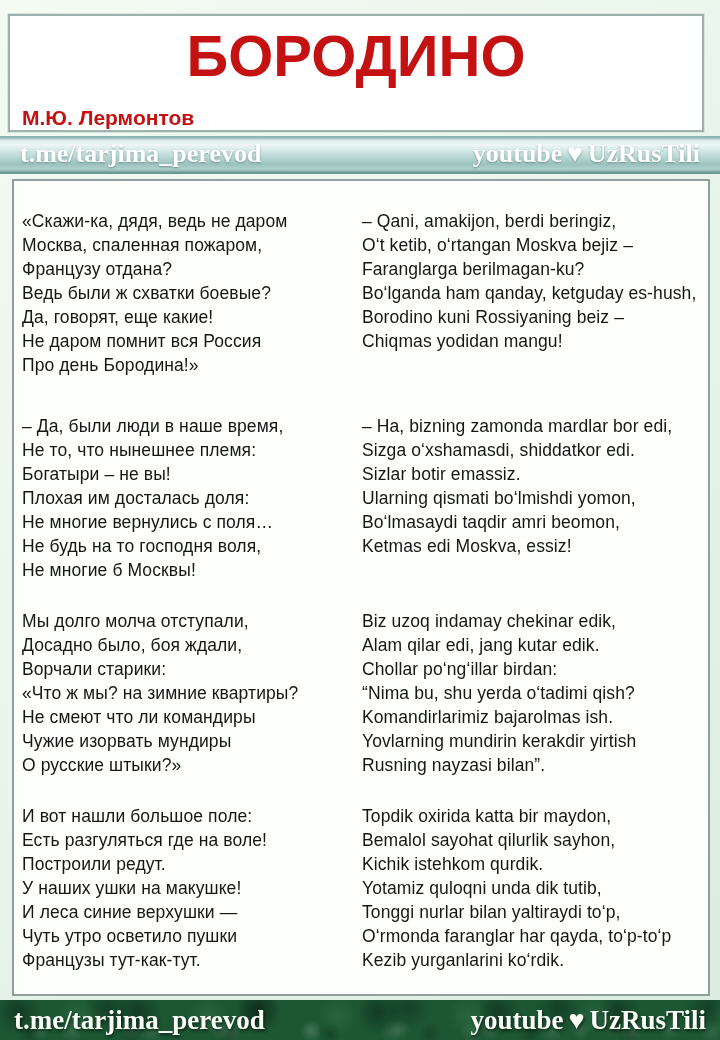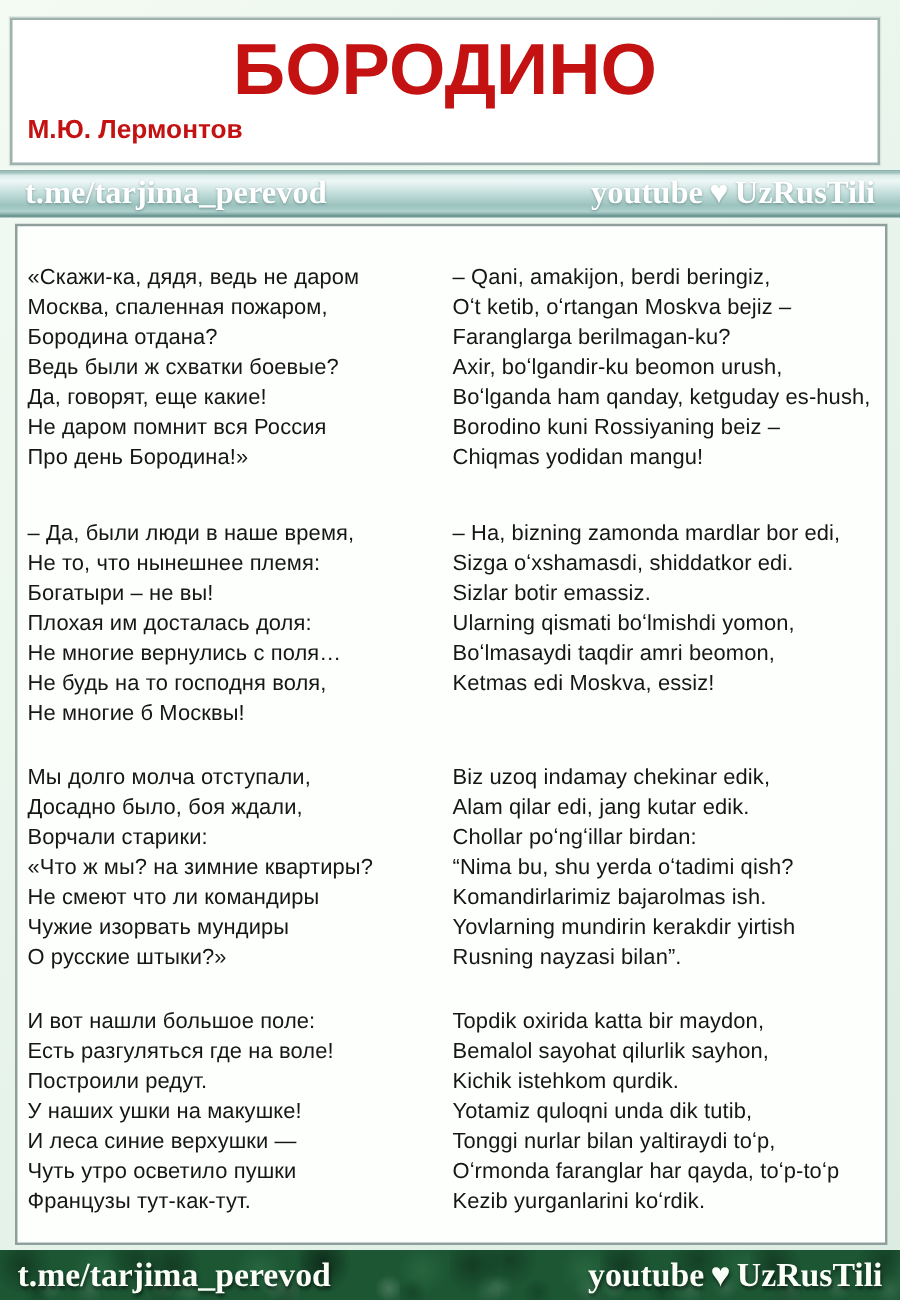--- a/index.html
+++ b/index.html
@@ -17,21 +17,21 @@
     border:2px solid #9fb1ad;
     box-shadow:0 0 0 1px #d9e6e0;
   }
   .title {
     margin-top:10px;
     text-align:center;
     font-size:58px; line-height:1.05; font-weight:bold;
     color:#c41212; letter-spacing:0px;
   }
   .authors {
-    position:absolute; left:0; right:0; top:76px;
+    position:absolute; left:0; right:0; top:90px;
     display:flex; justify-content:space-between;
     padding:0 84px 0 12px;
     font-size:21px; font-weight:bold; color:#c41212;
     white-space:nowrap;
   }
 
   
   .top-banner {
     position:absolute; left:0; top:136px; width:720px; height:38px;
     background:linear-gradient(180deg,#86b0ac 0%,#dcedeb 10%,#eef7f6 22%,#c3dedb 50%,#9cc3bf 78%,#aFd0cc 92%,#7aa5a1 100%);
@@ -100,31 +100,30 @@
     <span>youtube</span><span class="heart">♥</span><span>UzRusTili</span>
   </span>
 </div>
 
 <div class="poem-card">
   <div id="poem-columns">
       <div class="stanza">
         <div class="col ru">
           <div class="line">«Скажи-ка, дядя, ведь не даром</div>
           <div class="line">Москва, спаленная пожаром,</div>
-          <div class="line">Бородина отдана?</div>
+          <div class="line">Французу отдана?</div>
           <div class="line">Ведь были ж схватки боевые?</div>
           <div class="line">Да, говорят, еще какие!</div>
           <div class="line">Не даром помнит вся Россия</div>
           <div class="line">Про день Бородина!»</div>
         </div>
         <div class="col uz">
           <div class="line">– Qani, amakijon, berdi beringiz,</div>
           <div class="line">Oʻt ketib, oʻrtangan Moskva bejiz –</div>
           <div class="line">Faranglarga berilmagan-ku?</div>
-          <div class="line">Axir, boʻlgandir-ku beomon urush,</div>
           <div class="line">Boʻlganda ham qanday, ketguday es-hush,</div>
           <div class="line">Borodino kuni Rossiyaning beiz –</div>
           <div class="line">Chiqmas yodidan mangu!</div>
         </div>
       </div>
       <div class="stanza">
         <div class="col ru">
           <div class="line">– Да, были люди в наше время,</div>
           <div class="line">Не то, что нынешнее племя:</div>
           <div class="line">Богатыри – не вы!</div>

